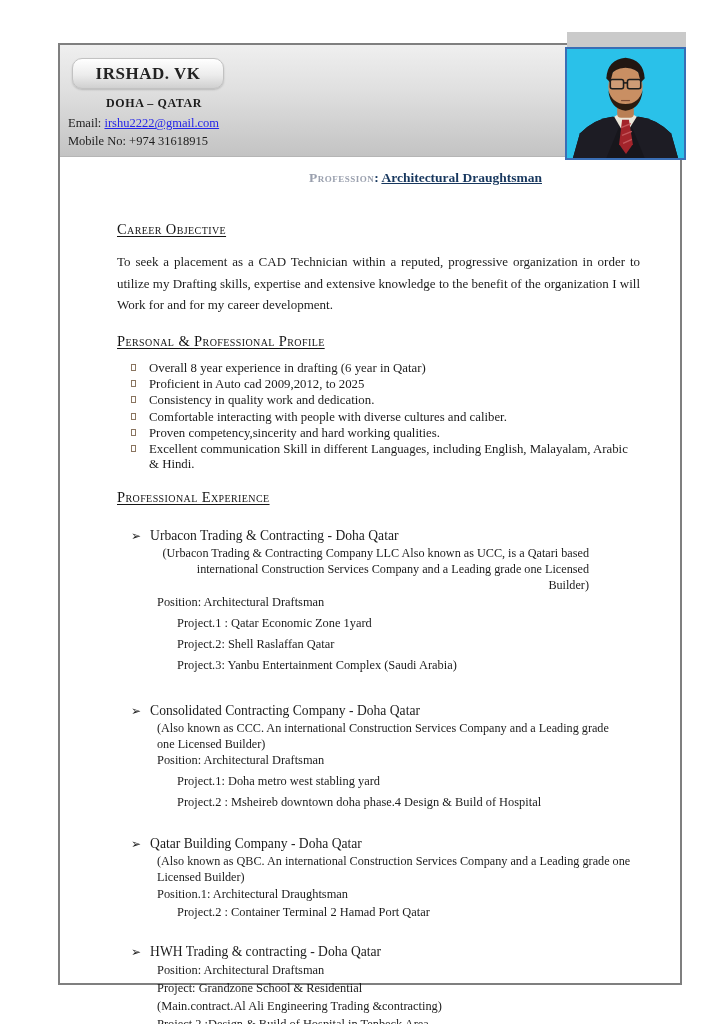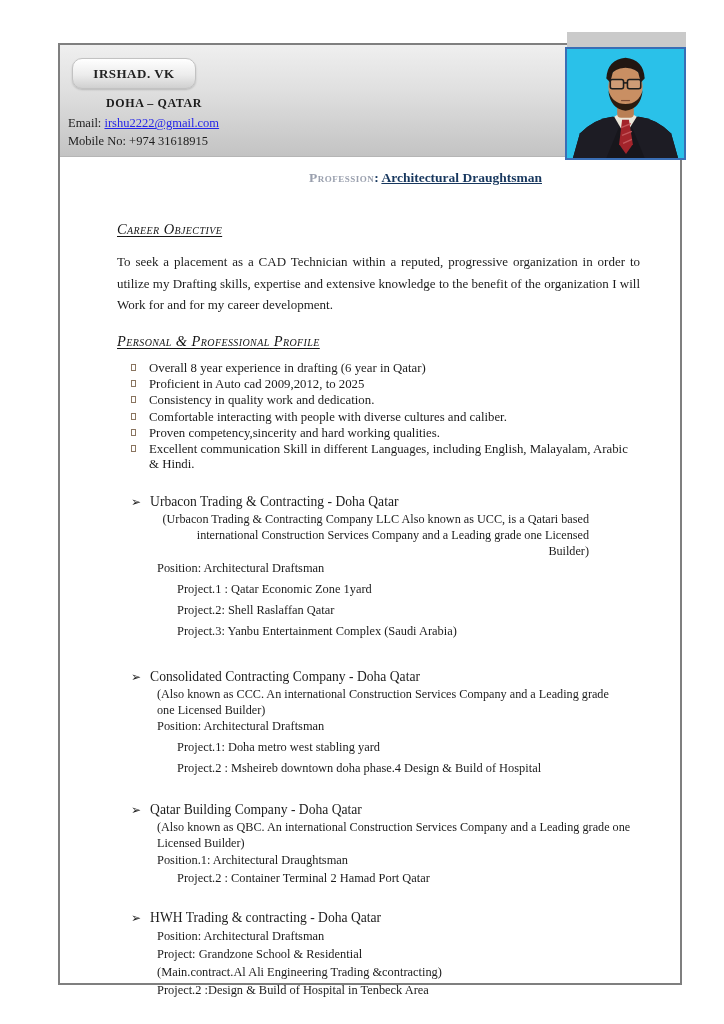--- a/index.html
+++ b/index.html
@@ -14,25 +14,25 @@
     background:#ffffff; border:2px solid #7f7f7f;
   }
 
   
   .band {
     position:absolute; left:0; top:0; width:100%; height:112px;
     background:linear-gradient(180deg,#efefef 0%,#e0e0e0 40%,#c3c3c3 100%);
     border-bottom:1px solid #b5b5b5;
   }
   .name-badge {
-    position:absolute; left:12px; top:13px; width:124px; height:31px;
+    position:absolute; left:12px; top:13px; width:152px; height:31px;
     background:linear-gradient(180deg,#ffffff 0%,#ececec 55%,#d0d0d0 100%);
     border:1px solid #c2c2c2; border-radius:10px;
     display:flex; align-items:center; justify-content:center;
-    font-size:13px; font-weight:bold; letter-spacing:.5px; color:#222;
+    font-size:17px; font-weight:bold; letter-spacing:.5px; color:#222;
     box-shadow:0 1px 2px rgba(0,0,0,.18);
   }
   .loc { position:absolute; left:46px; top:51px; font-size:12px; font-weight:bold; letter-spacing:.6px; }
   .email-row { position:absolute; left:8px; top:71px; font-size:12.5px; }
   .email-link { color:#2424e8; text-decoration:underline; }
   .mobile-row { position:absolute; left:8px; top:89px; font-size:12.5px; }
 
   
   .photo-shadow { position:absolute; left:507px; top:-13px; width:119px; height:15px; background:#cacaca; }
   .photo {
@@ -44,21 +44,21 @@
   
   .content { position:absolute; left:0; top:112px; width:100%; padding:0 40px 0 57px; }
 
   .profession { margin-top:13px; text-align:center; padding-left:94px; font-size:13.5px; }
   .prof-label { font-variant:small-caps; color:#9aa0ae; font-weight:bold; letter-spacing:.5px; }
   .prof-colon { color:#17375e; font-weight:bold; }
   .prof-value { color:#17375e; font-weight:bold; text-decoration:underline; }
 
   .sec-title {
     font-variant:small-caps; font-size:14.5px; letter-spacing:.4px;
-    text-decoration:underline; text-underline-offset:2px; color:#151515;font-style:italic;
+    text-decoration:underline; text-underline-offset:2px; color:#151515;
   }
   .t1 { margin-top:35px; }
   .t2 { margin-top:17px; }
   .t3 { margin-top:17px; }
 
   .objective { margin-top:13px; max-width:528px; font-size:13px; line-height:1.66; text-align:justify; }
 
   .bullets { margin-top:11px; }
   .bullet-row { display:flex; align-items:baseline; margin:0 0 1.5px 14px; font-size:12.8px; line-height:1.16; }
   .sq { flex:0 0 auto; width:5px; height:7px; border:1px solid #8a7560; margin-right:13px; position:relative; top:-1px; }
@@ -159,20 +159,21 @@
             <span class="sq"></span>
             <span>Proven competency,sincerity and hard working qualities.</span>
           </div>
 
           <div class="bullet-row">
             <span class="sq"></span>
             <span>Excellent communication Skill in different Languages, including English, Malayalam, Arabic &amp; Hindi.</span>
           </div>
         </div>
 
+      <div class="sec-title t3">Professional Experience</div>
 
       <div class="exp">
 
         <div class="job">
           <div class="job-head">
             <span class="arrow">➢</span>
             <span>Urbacon Trading &amp; Contracting - Doha Qatar</span>
           </div>
           <div class="job-desc w430">(Urbacon Trading &amp; Contracting Company LLC Also known as UCC, is a Qatari based international Construction Services Company and a Leading grade one Licensed Builder)</div>
           <div class="job-line">Position: Architectural Draftsman</div>

